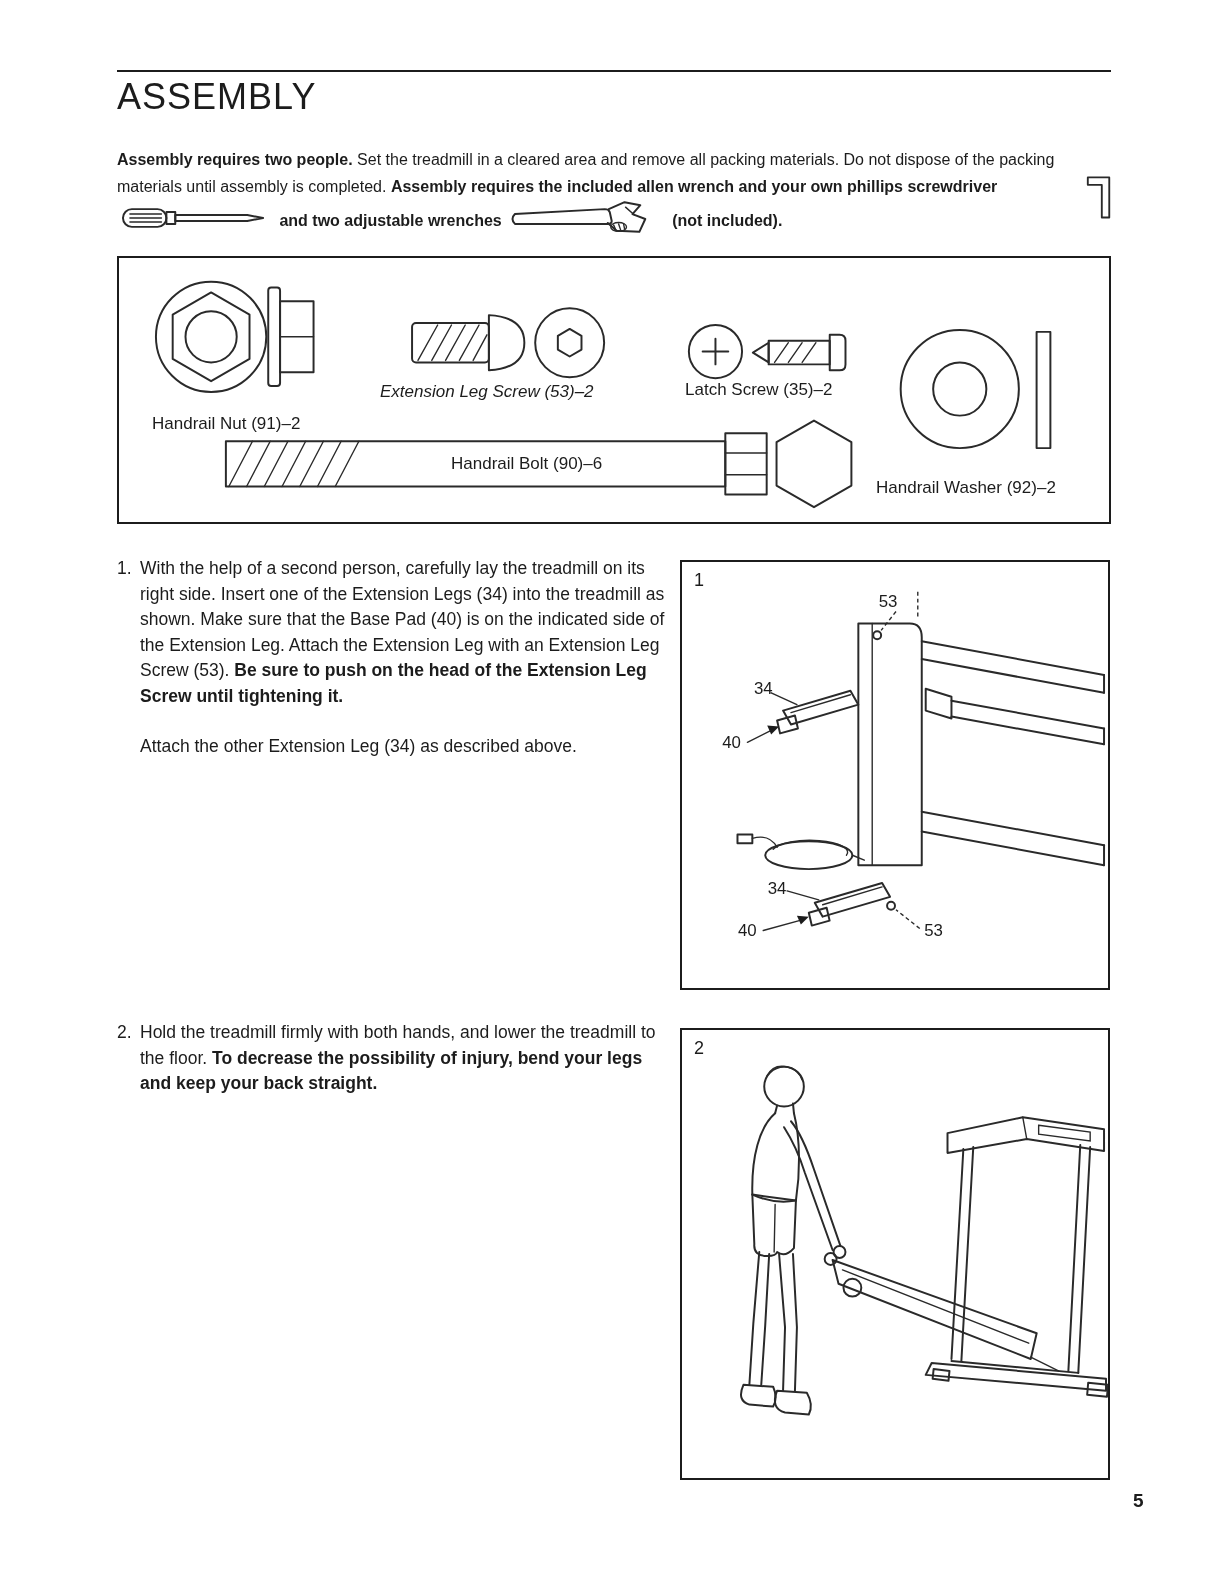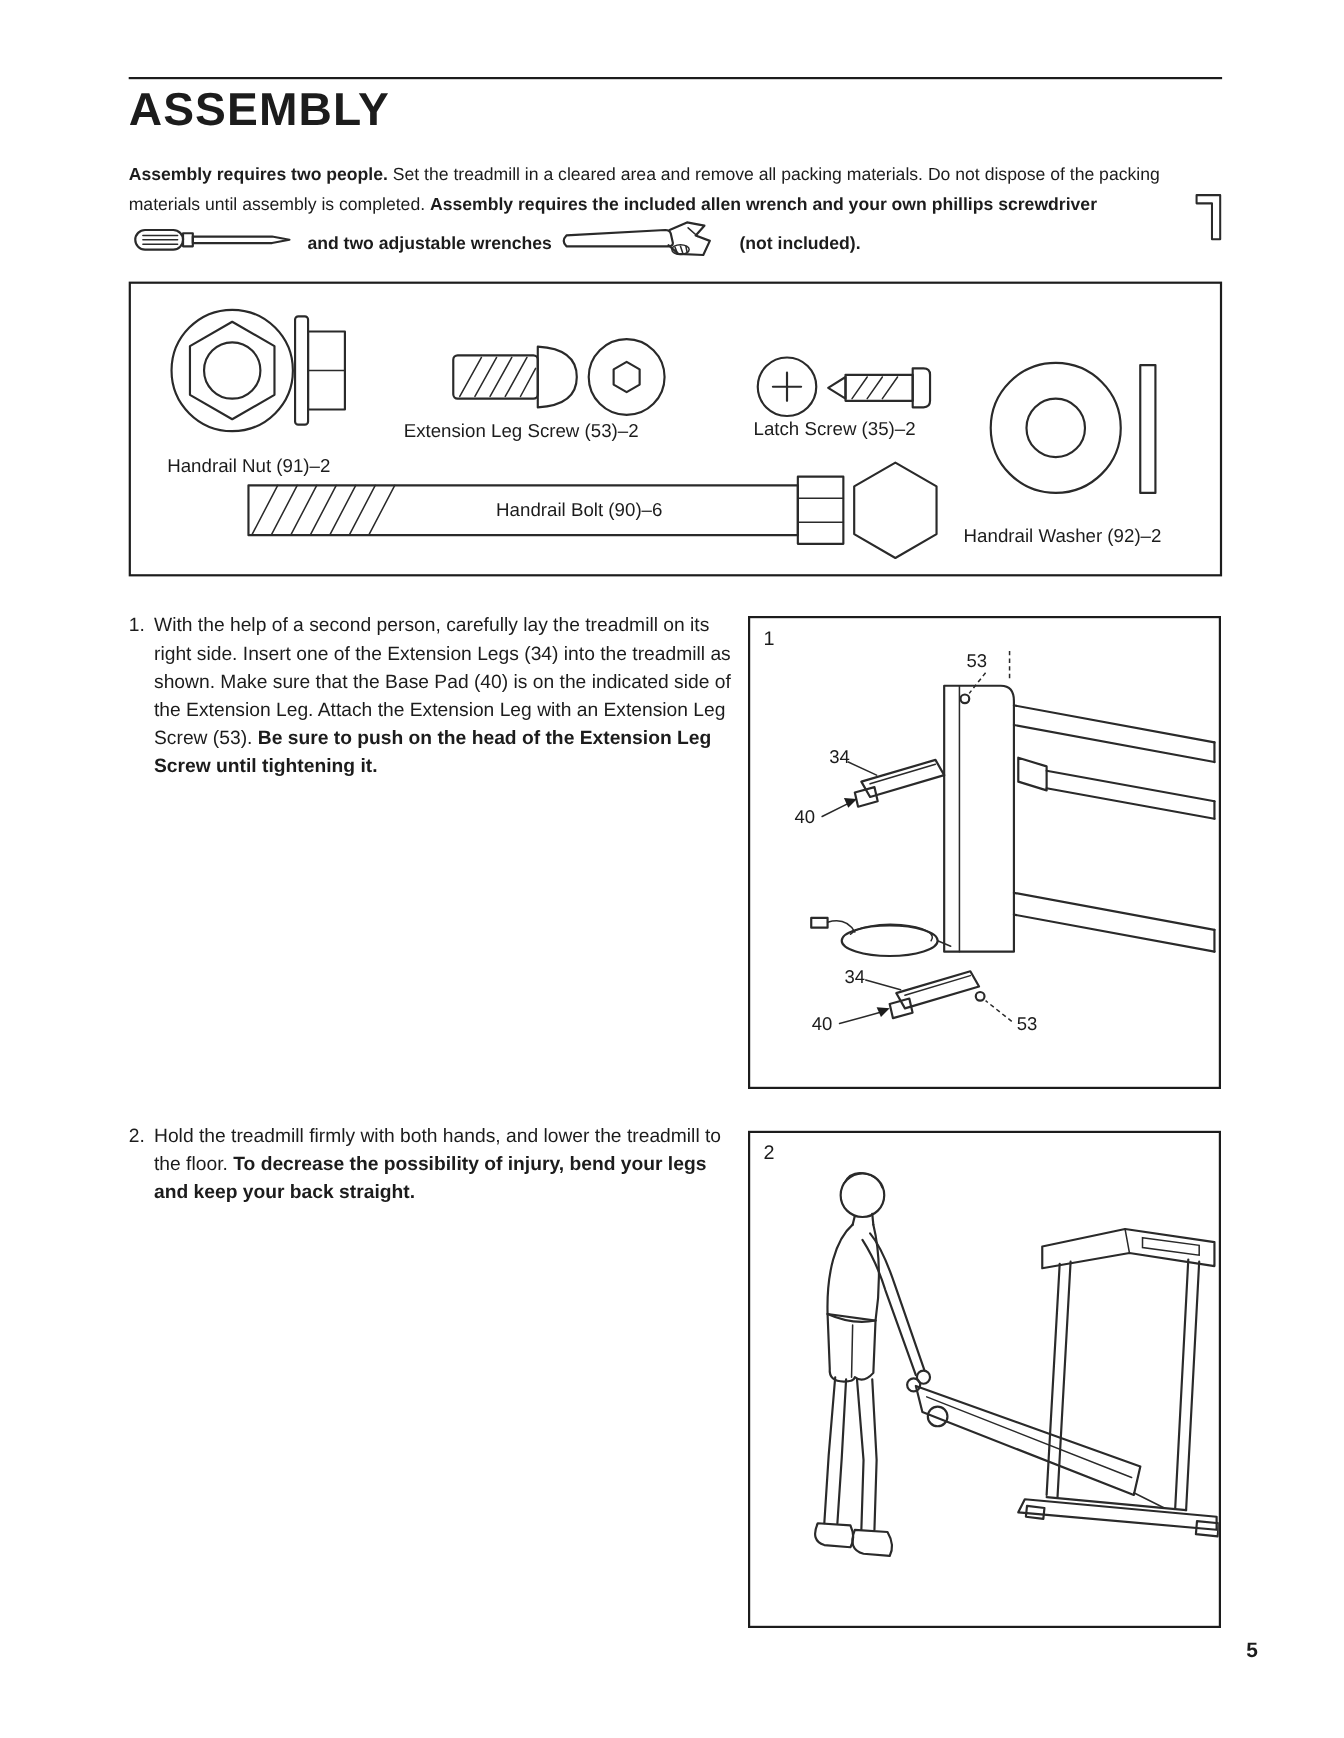--- a/index.html
+++ b/index.html
@@ -1,32 +1,32 @@
 <!DOCTYPE html>
 <html><head>
 <meta charset="utf-8">
 <style>
   * { margin:0; padding:0; box-sizing:border-box; }
   html,body { background:#ffffff; }
   body { font-family:"Liberation Sans", sans-serif; color:#1c1c1c; }
   .page { position:relative; width:1222px; height:1580px; background:#fff; overflow:hidden; }
 
   .top-rule { position:absolute; left:117px; top:70px; width:994px; height:2px; background:#1c1c1c; }
-  .title { position:absolute; left:117px; top:76px; font-size:42px; font-weight:bold; letter-spacing:1px; }
+  .title { position:absolute; left:117px; top:76px; font-size:36px; font-weight:normal; letter-spacing:1px; }
 
   .intro { position:absolute; left:117px; top:146px; width:996px; font-size:16px; line-height:27px; }
   .intro b { font-weight:bold; }
   .tool-icon { display:inline-block; vertical-align:middle; margin:0 4px; }
   .allen-float { float:right; margin:26px 0 4px 10px; }
 
   .hw-box { position:absolute; left:117px; top:256px; width:994px; height:268px; border:2px solid #1c1c1c; background:#fff; }
   .hw-art { position:absolute; left:0; top:0; width:100%; height:100%; }
   .hw-label { position:absolute; font-size:17px; white-space:nowrap; }
   .hw-label.nut    { left:33px;  top:156px; }
-  .hw-label.ext    { left:248px; top:124px; }
+  .hw-label.ext    { left:261px; top:124px;font-style:italic; }
   .hw-label.latch  { left:566px; top:122px; }
   .hw-label.bolt   { left:332px; top:196px; }
   .hw-label.washer { left:757px; top:208px;margin-top:12px; }
 
   .step { position:absolute; font-size:17.5px; line-height:25.5px; }
   .step .num { position:absolute; left:0; top:0; }
   .step .body { margin-left:23px; }
   .step p + p { margin-top:25px; }
   .step1 { left:117px; top:556px; width:552px; }
   .step2 { left:117px; top:1020px; width:552px; }
@@ -143,20 +143,21 @@
     <div class="hw-label ext">Extension Leg Screw (53)–2</div>
     <div class="hw-label latch">Latch Screw (35)–2</div>
     <div class="hw-label bolt">Handrail Bolt (90)–6</div>
     <div class="hw-label washer">Handrail Washer (92)–2</div>
   </div>
 
   <div class="step step1">
     <span class="num">1.</span>
     <div class="body">
       <p><span>With the help of a second person, carefully lay the treadmill on its right side. Insert one of the Extension Legs (34) into the treadmill as shown. Make sure that the Base Pad (40) is on the indicated side of the Extension Leg. Attach the Extension Leg with an Extension Leg Screw (53). </span><b>Be sure to push on the head of the Extension Leg Screw until tightening it.</b></p>
+      <p>Attach the other Extension Leg (34) as described above.</p>
     </div>
   </div>
 
   <div class="fig fig1">
     <span class="fig-num">1</span>
     <svg class="art" viewBox="0 0 430 430" aria-hidden="true">
 
       <g>
         <path class="ln" d="M178,62 L230,62 Q242,62 242,76 L242,306 L178,306 Z"></path>
         <line class="thin" x1="192" y1="62" x2="192" y2="306"></line>

